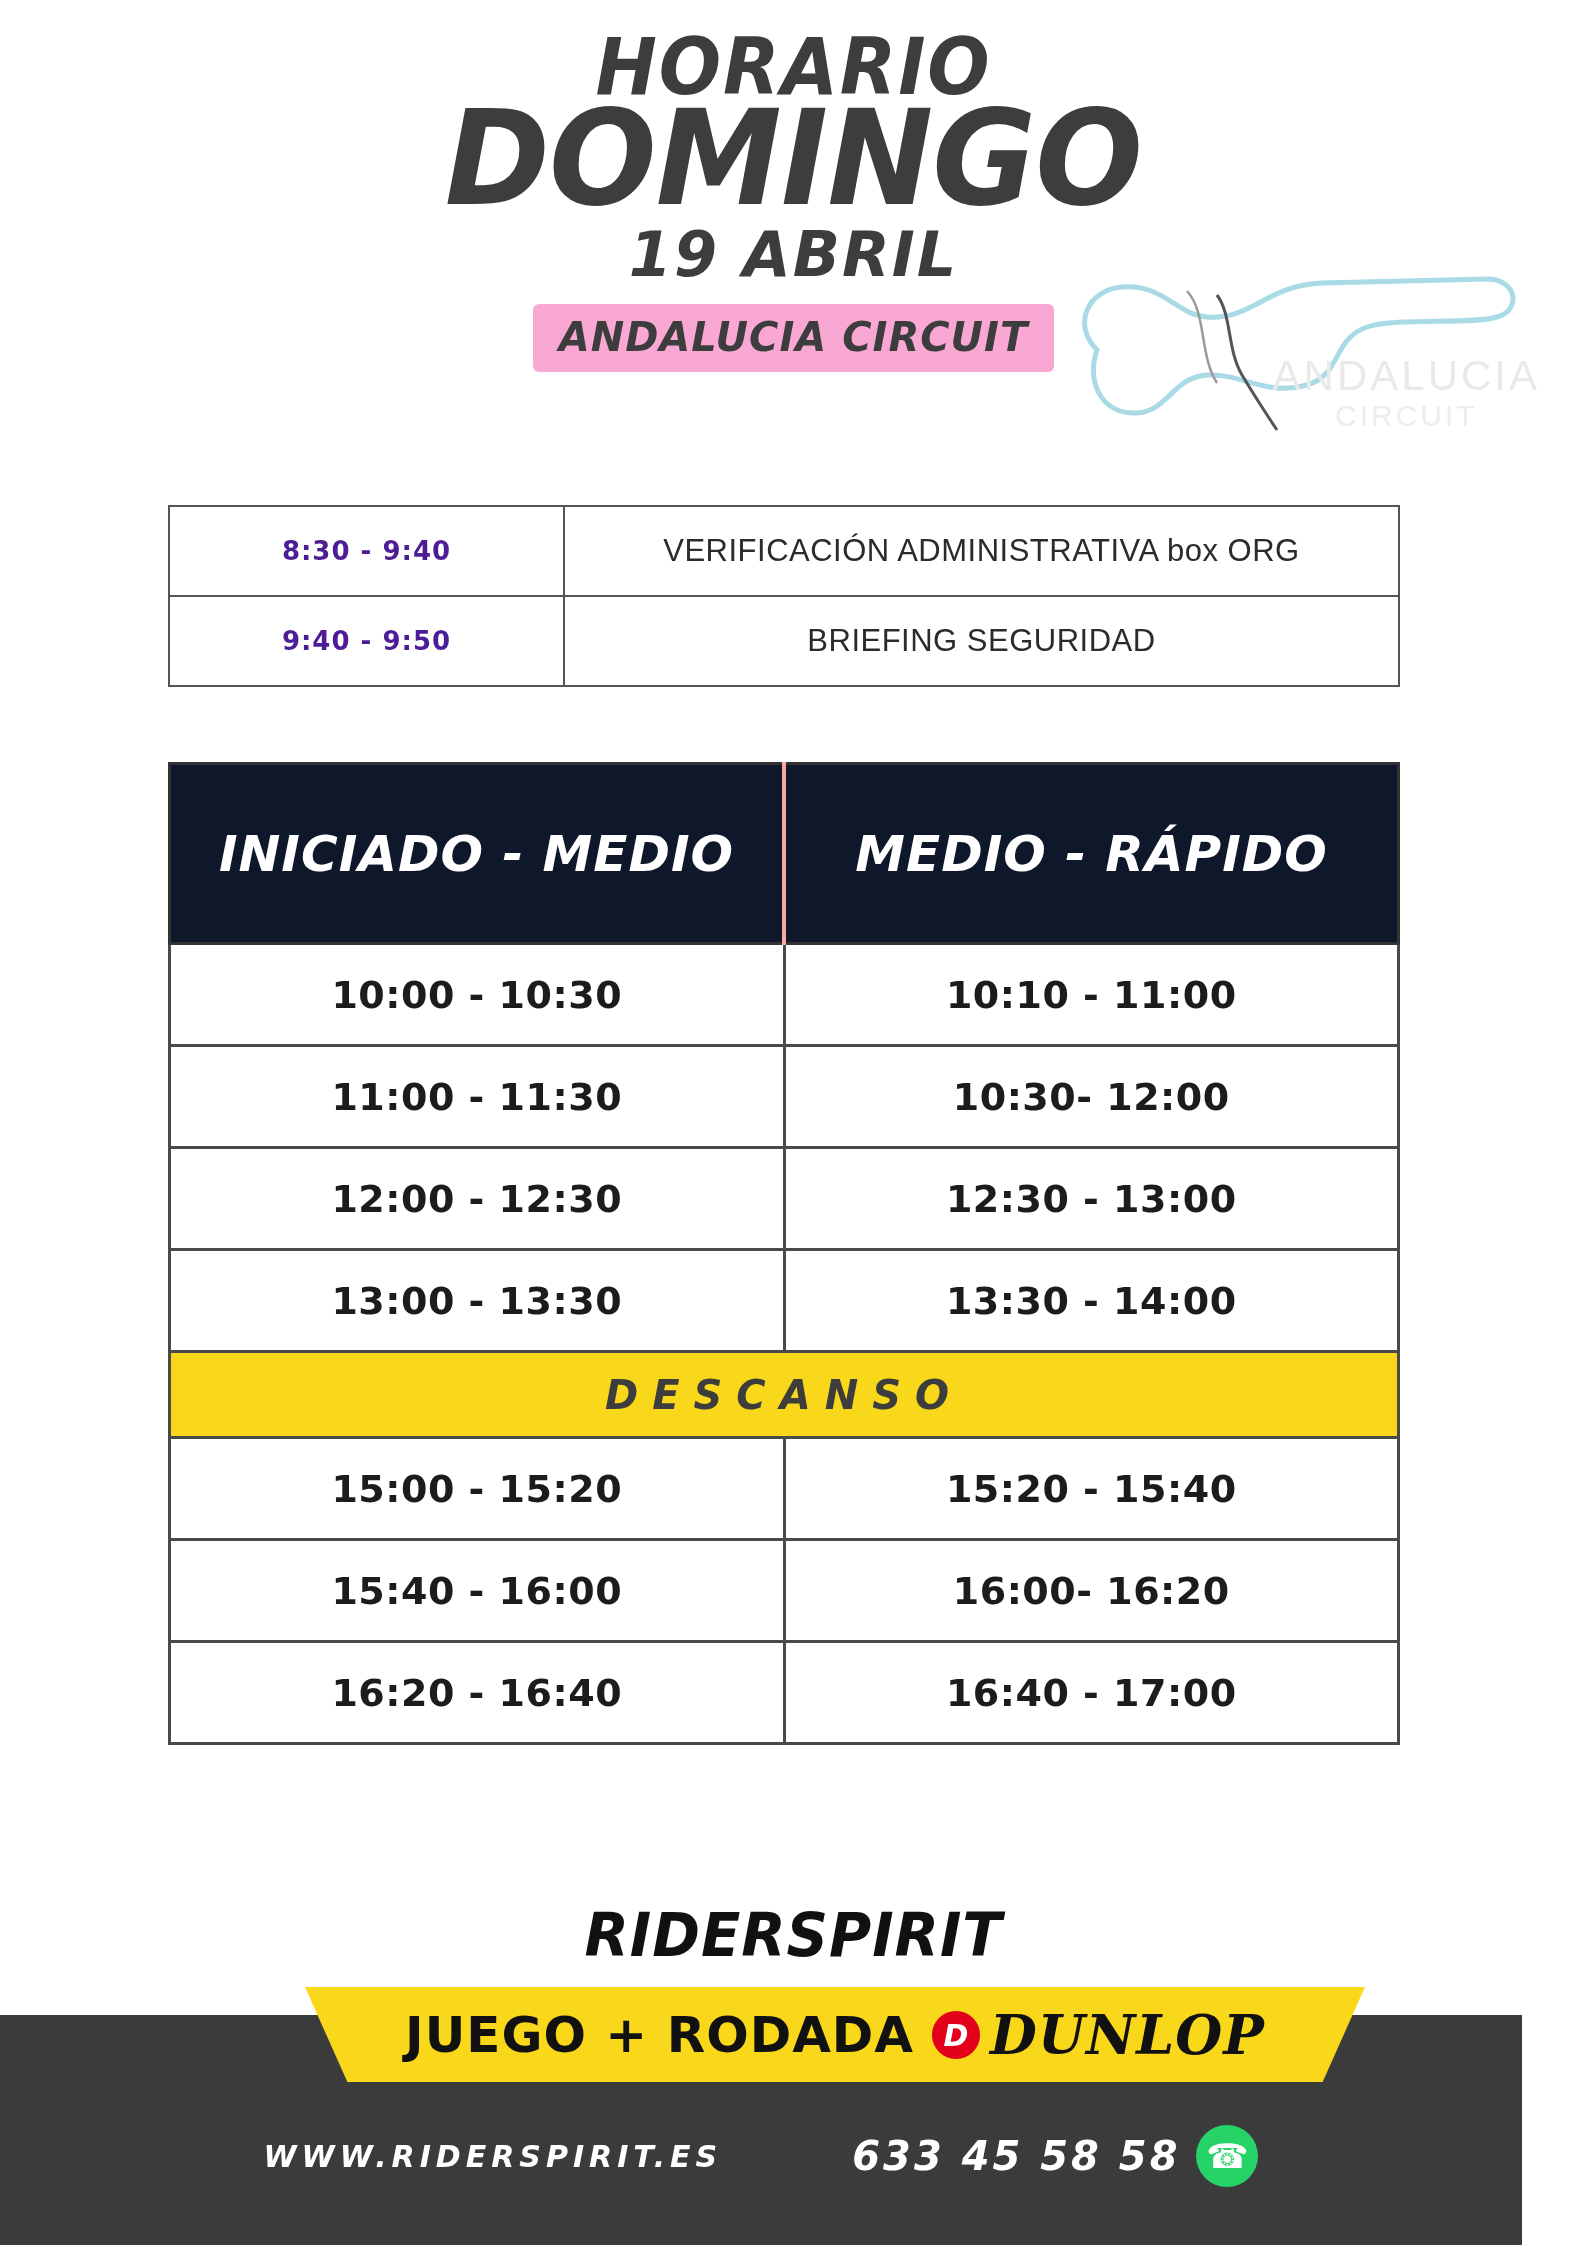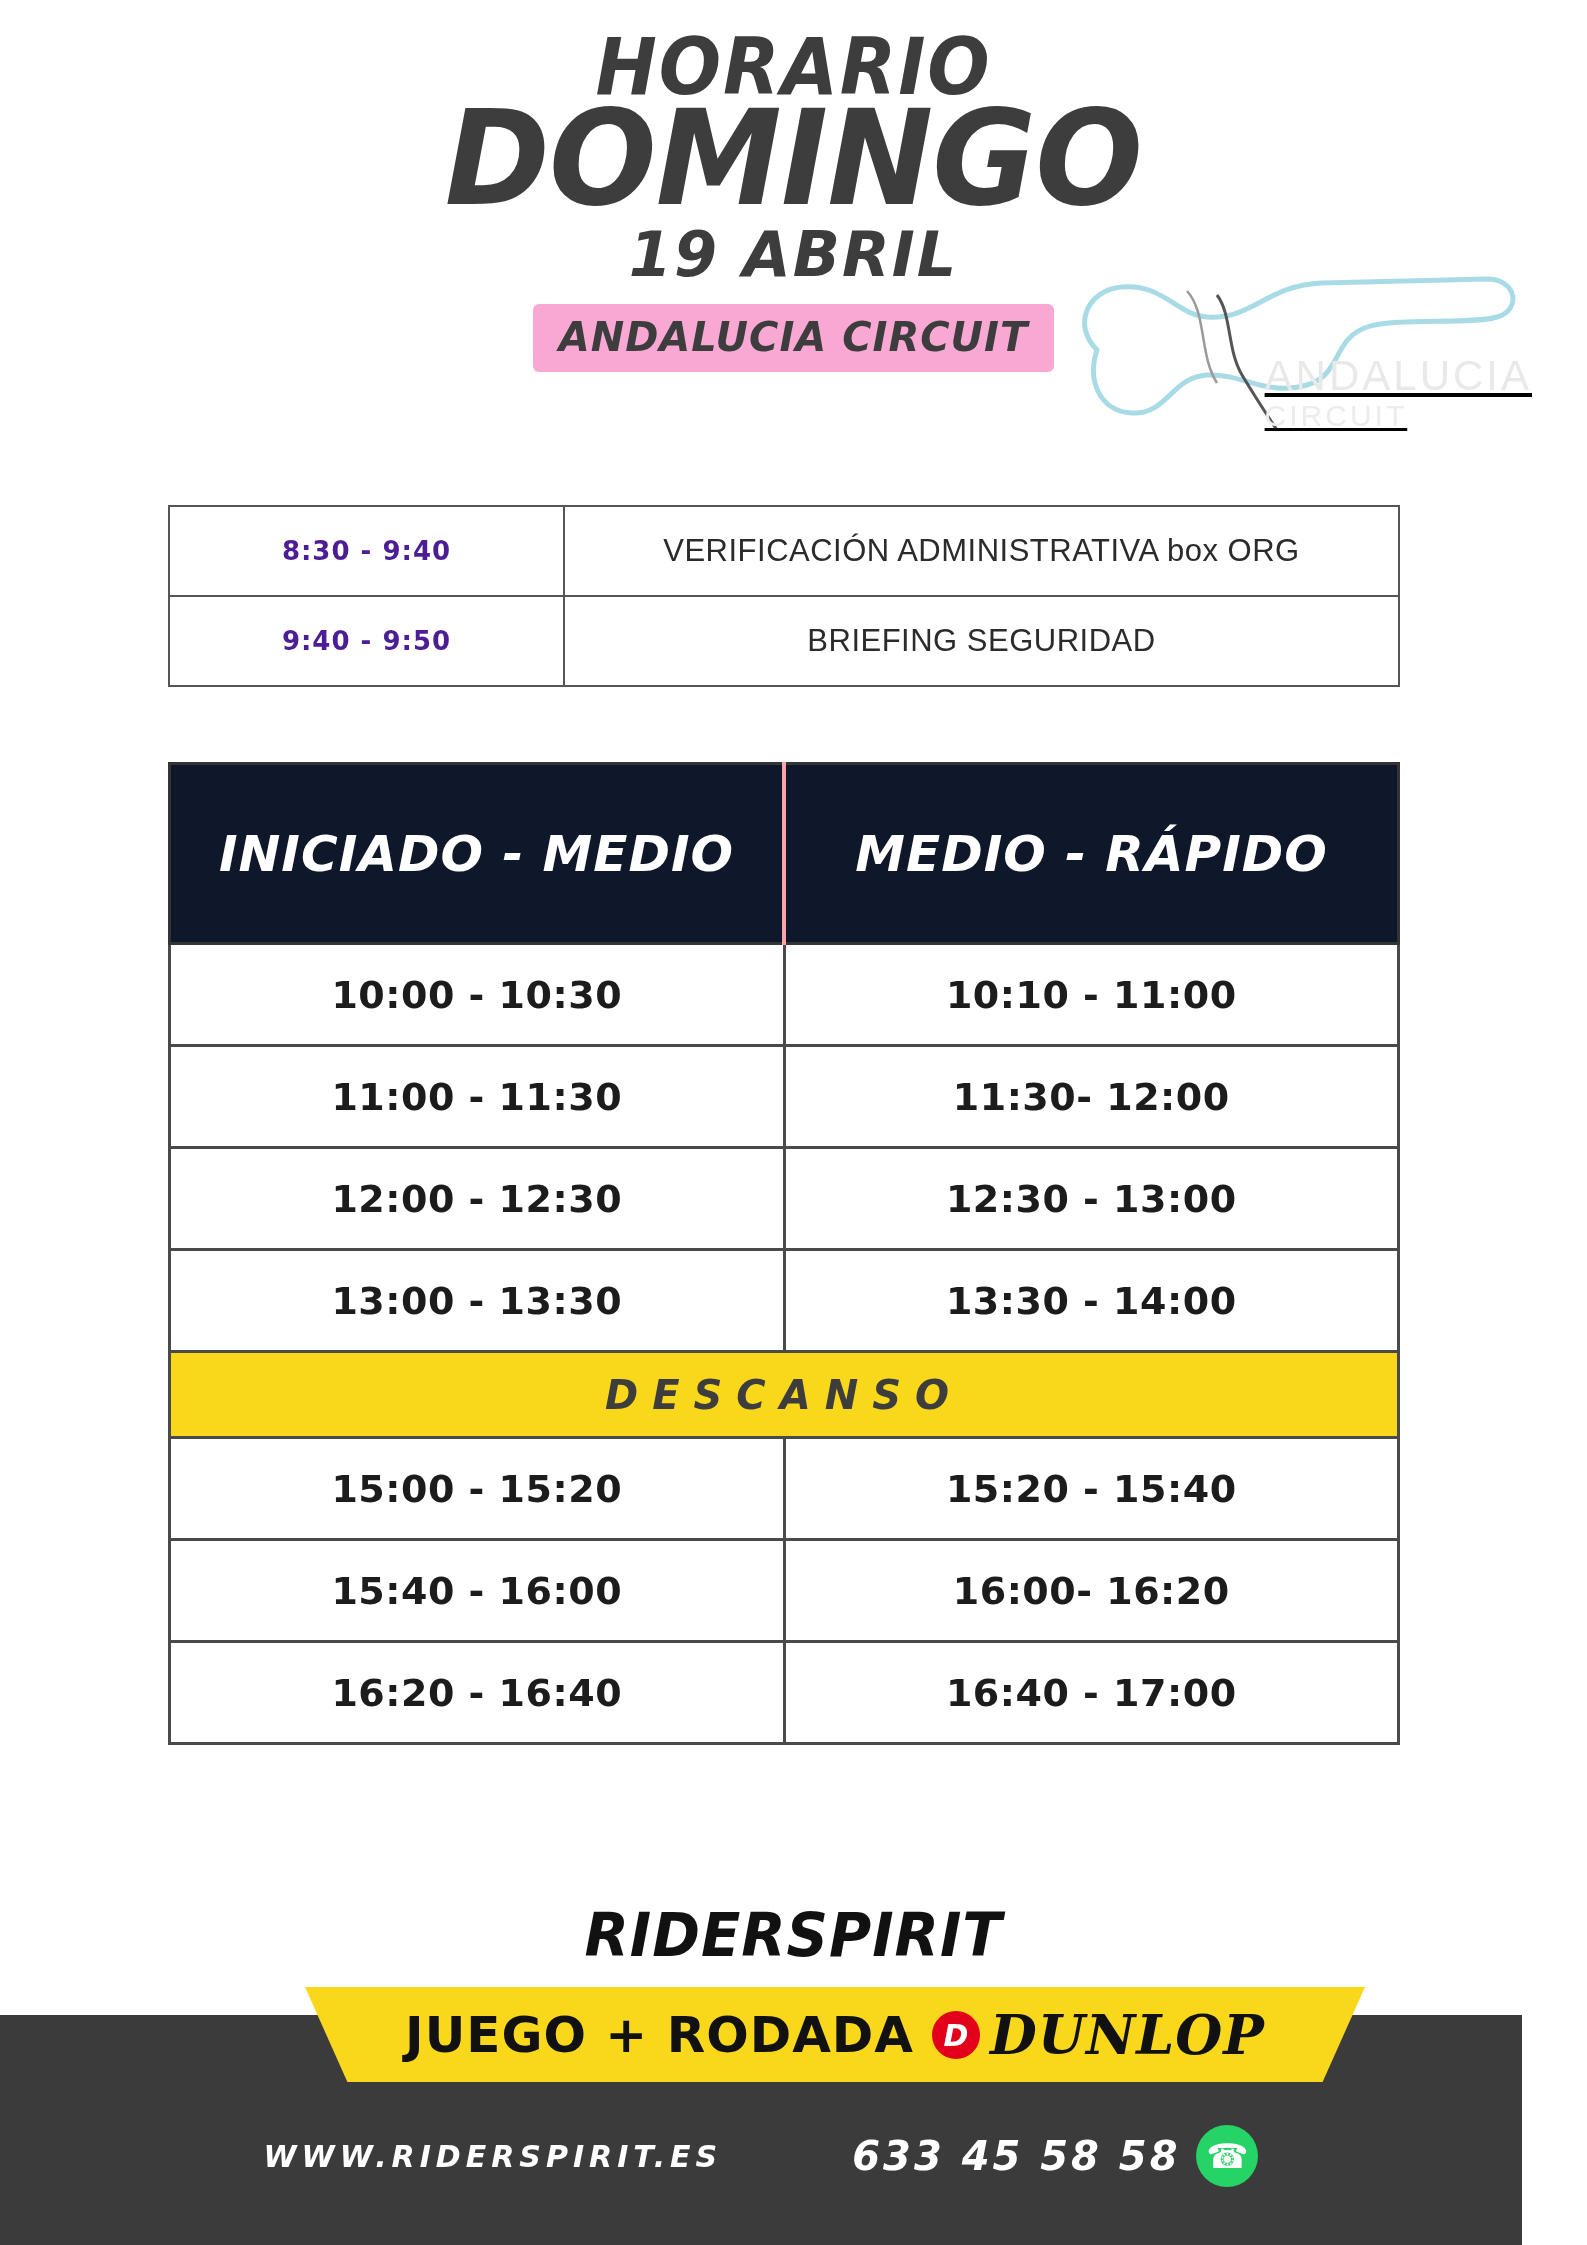--- a/index.html
+++ b/index.html
@@ -26,26 +26,25 @@
     position: absolute;
     right: 60px;
     top: 255px;
     width: 460px;
     height: 200px;
     opacity: 1;
     pointer-events: none;
   }
   .circuit-watermark {
     position: absolute;
-    right: 55px;
+    right: 47px;
     top: 355px;
-    text-align: left;
+    text-align: center;
     line-height: 1.0;
     pointer-events: none;
-    text-decoration: underline;
   }
   .circuit-watermark .wm-1 {
     font-size: 42px;
     font-weight: 400;
     letter-spacing: 3px;
     color: #e9e9e9;
     font-family: "Liberation Sans", sans-serif;
   }
   .circuit-watermark .wm-2 {
     font-size: 30px;
@@ -359,21 +358,21 @@
         <th class="col-right">MEDIO - RÁPIDO</th>
       </tr>
     </thead>
     <tbody>
       <tr>
         <td>10:00 - 10:30</td>
         <td>10:10 - 11:00</td>
       </tr>
       <tr>
         <td>11:00 - 11:30</td>
-        <td>11:30- 12:00</td>
+        <td>10:30- 12:00</td>
       </tr>
       <tr>
         <td>12:00 - 12:30</td>
         <td>12:30 - 13:00</td>
       </tr>
       <tr>
         <td>13:00 - 13:30</td>
         <td>13:30 - 14:00</td>
       </tr>
       <tr>

